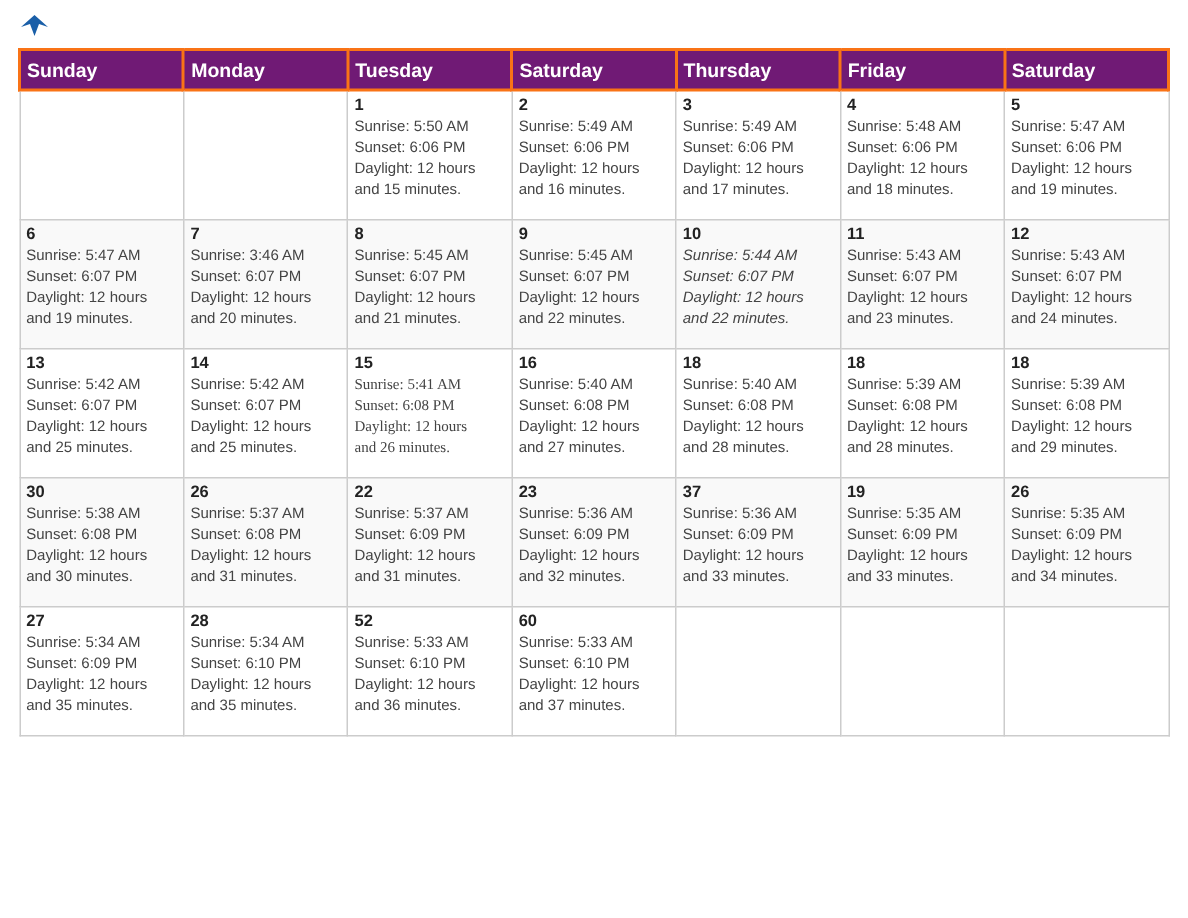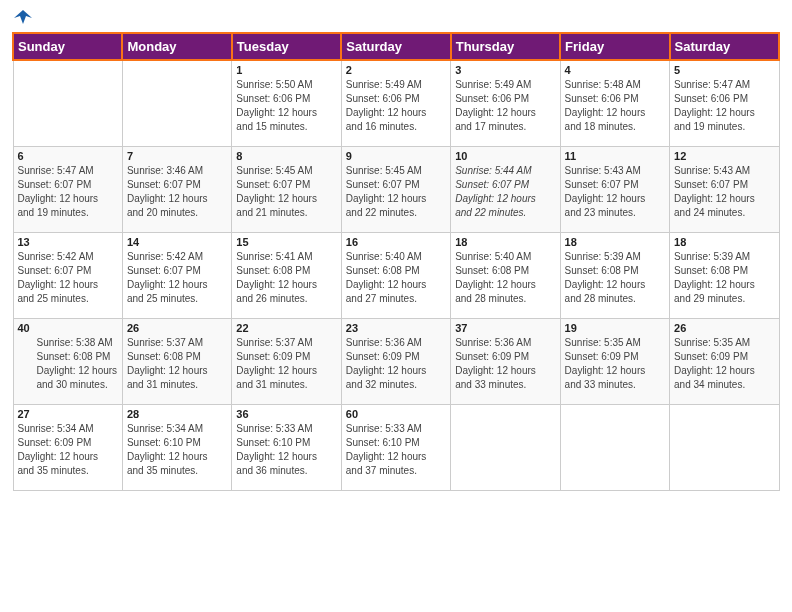--- a/index.html
+++ b/index.html
@@ -222,21 +222,21 @@
           </td>
           <td>
             <span class="day-number">14</span>
             <div class="day-info" style="white-space: pre-wrap;">Sunrise: 5:42 AM
 Sunset: 6:07 PM
 Daylight: 12 hours
 and 25 minutes.</div>
           </td>
           <td>
             <span class="day-number">15</span>
-            <div class="day-info" style="white-space: pre-wrap;">Sunrise: 5:41 AM
+            <div class="day-info" style="white-space: pre-wrap; font-family: Liberation Serif, serif;">Sunrise: 5:41 AM
 Sunset: 6:08 PM
 Daylight: 12 hours
 and 26 minutes.</div>
           </td>
           <td>
             <span class="day-number">16</span>
             <div class="day-info" style="white-space: pre-wrap;">Sunrise: 5:40 AM
 Sunset: 6:08 PM
 Daylight: 12 hours
 and 27 minutes.</div>
@@ -258,22 +258,22 @@
           <td>
             <span class="day-number">18</span>
             <div class="day-info" style="white-space: pre-wrap;">Sunrise: 5:39 AM
 Sunset: 6:08 PM
 Daylight: 12 hours
 and 29 minutes.</div>
           </td>
         </tr>
         <tr>
           <td>
-            <span class="day-number">40</span>
-            <div class="day-info" style="white-space: pre-wrap; margin-left: 19px;">Sunrise: 5:38 AM
+            <span class="day-number">30</span>
+            <div class="day-info" style="white-space: pre-wrap;">Sunrise: 5:38 AM
 Sunset: 6:08 PM
 Daylight: 12 hours
 and 30 minutes.</div>
           </td>
           <td>
             <span class="day-number">26</span>
             <div class="day-info" style="white-space: pre-wrap;">Sunrise: 5:37 AM
 Sunset: 6:08 PM
 Daylight: 12 hours
 and 31 minutes.</div>
@@ -323,21 +323,21 @@
 and 35 minutes.</div>
           </td>
           <td>
             <span class="day-number">28</span>
             <div class="day-info" style="white-space: pre-wrap;">Sunrise: 5:34 AM
 Sunset: 6:10 PM
 Daylight: 12 hours
 and 35 minutes.</div>
           </td>
           <td>
-            <span class="day-number">36</span>
+            <span class="day-number">52</span>
             <div class="day-info" style="white-space: pre-wrap;">Sunrise: 5:33 AM
 Sunset: 6:10 PM
 Daylight: 12 hours
 and 36 minutes.</div>
           </td>
           <td>
             <span class="day-number">60</span>
             <div class="day-info" style="white-space: pre-wrap;">Sunrise: 5:33 AM
 Sunset: 6:10 PM
 Daylight: 12 hours

